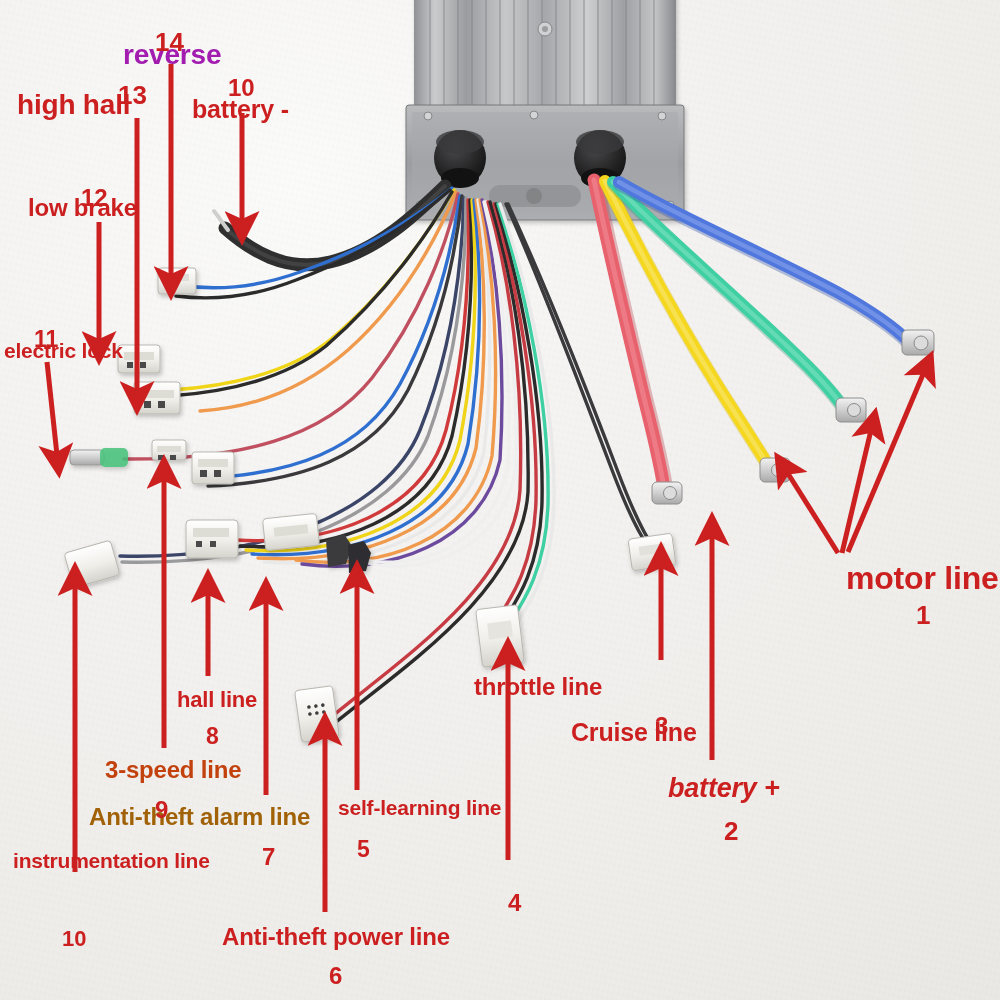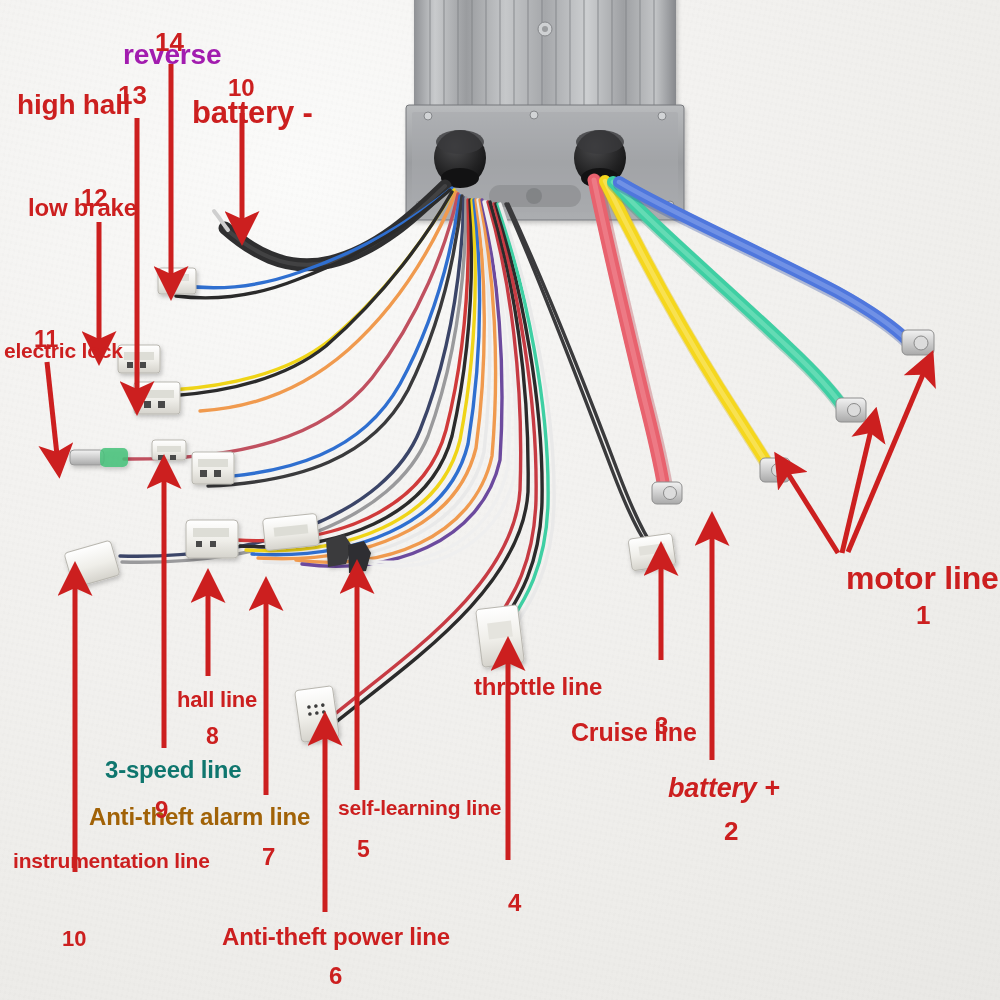--- a/index.html
+++ b/index.html
@@ -310,28 +310,28 @@
       <div class="lab" style="left: 474px; top: 675px; font-size: 24px; color: rgb(204, 31, 31);">throttle line</div>
       <div class="num" style="left: 508px; top: 889px; font-size: 24px; color: rgb(204, 31, 31);">4</div>
       <div class="lab" style="left: 338px; top: 797px; font-size: 21px; color: rgb(204, 31, 31);">self-learning line</div>
       <div class="num" style="left: 357px; top: 836px; font-size: 23px; color: rgb(204, 31, 31);">5</div>
       <div class="lab" style="left: 222px; top: 925px; font-size: 24px; color: rgb(204, 31, 31);">Anti-theft power line</div>
       <div class="num" style="left: 329px; top: 962px; font-size: 24px; color: rgb(204, 31, 31);">6</div>
       <div class="lab" style="left: 89px; top: 805px; font-size: 24px; color: #a16207;">Anti-theft alarm line</div>
       <div class="num" style="left: 262px; top: 843px; font-size: 24px; color: rgb(204, 31, 31);">7</div>
       <div class="lab" style="left: 177px; top: 689px; font-size: 22px; color: rgb(204, 31, 31);">hall line</div>
       <div class="num" style="left: 206px; top: 723px; font-size: 23px; color: rgb(204, 31, 31);">8</div>
-      <div class="lab" style="left: 105px; top: 758px; font-size: 24px; color: #0f766e;">3-speed line</div>
+      <div class="lab" style="left: 105px; top: 758px; font-size: 24px; color: #c2410c;">3-speed line</div>
       <div class="num" style="left: 155px; top: 796px; font-size: 24px; color: rgb(204, 31, 31);">9</div>
       <div class="lab" style="left: 13px; top: 850px; font-size: 21px; color: rgb(204, 31, 31);">instrumentation line</div>
       <div class="num" style="left: 62px; top: 926px; font-size: 22px; color: rgb(204, 31, 31);">10</div>
       <div class="lab" style="left: 4px; top: 340px; font-size: 21px; color: rgb(204, 31, 31);">electric lock</div>
       <div class="num" style="left: 34px; top: 326px; font-size: 23px; color: rgb(204, 31, 31);">11</div>
       <div class="lab" style="left: 28px; top: 196px; font-size: 24px; color: rgb(204, 31, 31);">low brake</div>
       <div class="num" style="left: 81px; top: 184px; font-size: 24px; color: rgb(204, 31, 31);">12</div>
       <div class="lab" style="left: 17px; top: 91px; font-size: 28px; color: rgb(204, 31, 31);">high hall</div>
       <div class="num" style="left: 118px; top: 80px; font-size: 26px; color: rgb(204, 31, 31);">13</div>
       <div class="lab" style="left: 123px; top: 41px; font-size: 28px; color: #a21caf;">reverse</div>
       <div class="num" style="left: 155px; top: 27px; font-size: 26px; color: rgb(204, 31, 31);">14</div>
-      <div class="lab" style="left: 192px; top: 97px; font-size: 31px; color: rgb(204, 31, 31);">battery -</div>
+      <div class="lab" style="left: 192px; top: 97px; font-size: 25px; color: rgb(204, 31, 31);">battery -</div>
       <div class="num" style="left: 228px; top: 74px; font-size: 24px; color: rgb(204, 31, 31);">10</div>
     </div>
 </div>
 
 </body></html>

